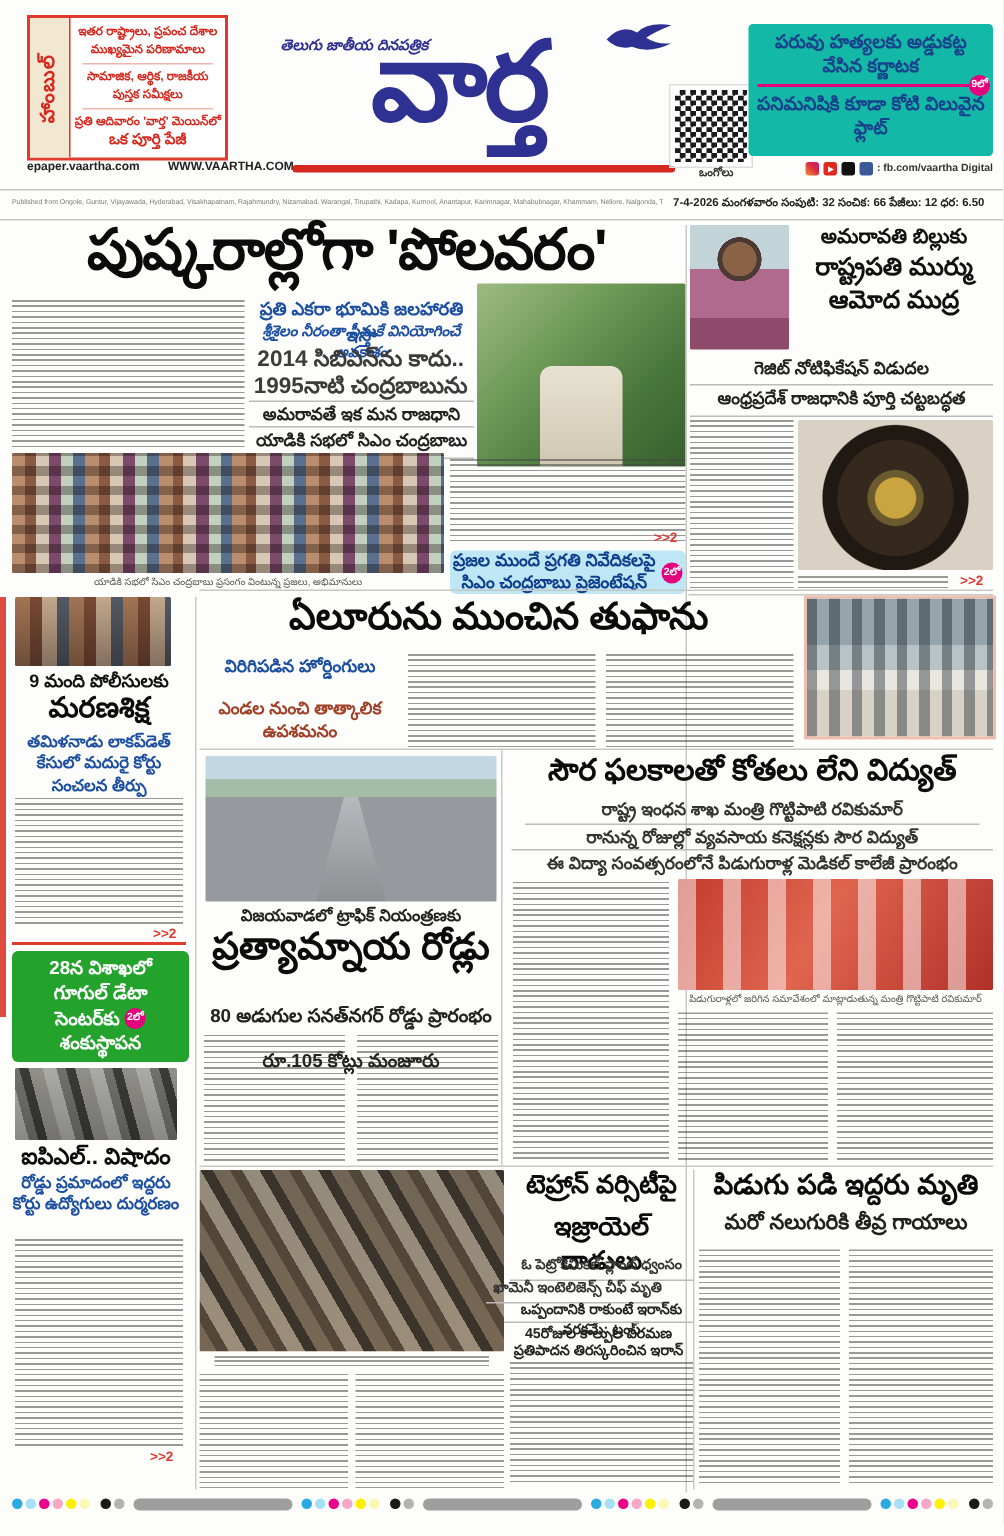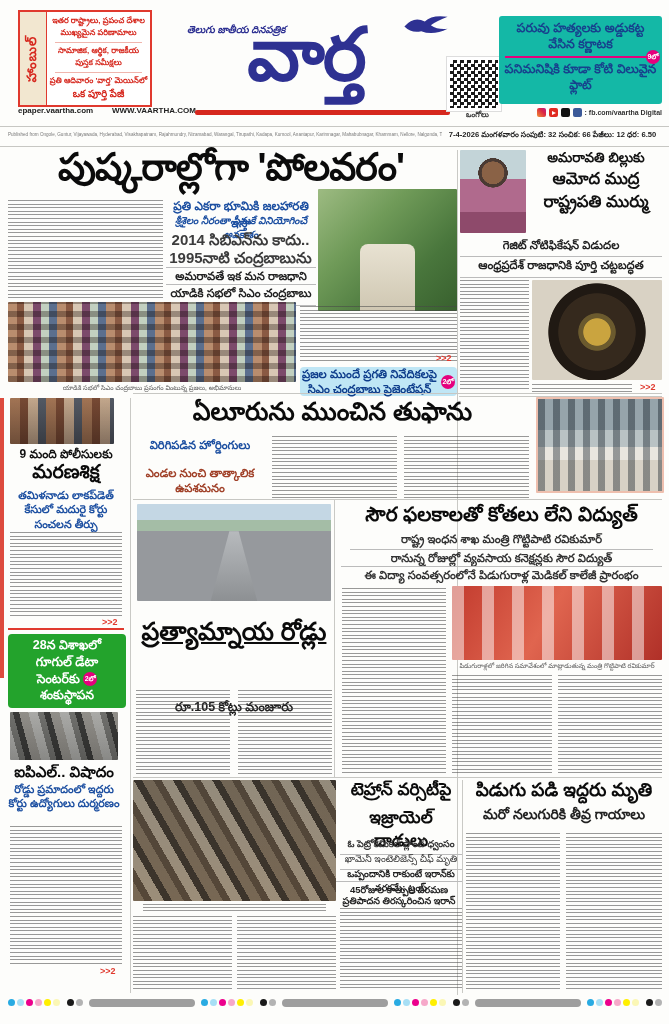--- a/index.html
+++ b/index.html
@@ -161,22 +161,22 @@
       <span>సిఎం చంద్రబాబు ప్రెజెంటేషన్</span>
     </span>
     <span class="badge">2లో</span>
   </div>
 
   <div class="vr" style="left:457px;top:150px;height:845px;"></div>
 
   <div class="ph ph-murmu" style="left:460px;top:150px;width:66px;height:83px;"></div>
   <div class="abs ctr" style="left:530px;top:150px;width:132px;">
     <div style="font-size:13.5px;font-weight:800;color:#111;">అమరావతి బిల్లుకు</div>
+    <div style="font-size:16.5px;font-weight:800;color:#111;">రాష్ట్రపతి ముర్ము</div>
     <div style="font-size:16.5px;font-weight:800;color:#111;">ఆమోద ముద్ర</div>
-    <div style="font-size:16.5px;font-weight:800;color:#111;">రాష్ట్రపతి ముర్ము</div>
   </div>
   <div class="abs ctr" style="left:460px;top:239px;width:202px;font-size:11.5px;font-weight:bold;color:#222;">గెజిట్ నోటిఫికేషన్ విడుదల</div>
   <div class="abs ctr rule-t rule-b" style="left:460px;top:256px;width:202px;font-size:11.5px;font-weight:bold;color:#222;padding:2px 0;">ఆంధ్రప్రదేశ్ రాజధానికి పూర్తి చట్టబద్ధత</div>
   <div class="greek" style="left:460px;top:280px;width:69px;height:112px;"></div>
   <div class="ph ph-shield" style="left:532px;top:280px;width:130px;height:100px;"></div>
   <div class="greek" style="left:532px;top:384px;width:100px;height:8px;"></div>
   <div class="abs more" style="left:640px;top:382px;">&gt;&gt;2</div>
   <div class="hr" style="left:459px;top:396px;width:203px;"></div>
 
   <div class="abs" style="left:0;top:398px;width:4px;height:280px;background:#dd4b3e;"></div>
@@ -207,43 +207,45 @@
   <div class="abs ctr" style="left:135px;top:397px;width:395px;font-size:25px;font-weight:800;color:#0b0b0b;">ఏలూరును ముంచిన తుఫాను</div>
   <div class="abs ctr h-deck-blue" style="left:136px;top:438px;width:128px;font-size:11.5px;line-height:1.3;">విరిగిపడిన హోర్డింగులు</div>
   <div class="abs ctr" style="left:136px;top:466px;width:128px;font-size:11.5px;font-weight:bold;color:#a04028;line-height:1.3;">ఎండల నుంచి తాత్కాలిక ఉపశమనం</div>
   <div class="greek" style="left:272px;top:436px;width:125px;height:62px;"></div>
   <div class="greek" style="left:404px;top:436px;width:125px;height:62px;"></div>
   <div class="ph ph-hail" style="left:536px;top:397px;width:124px;height:92px;border:2px solid #eebfae;"></div>
 
   <div class="hr" style="left:133px;top:499px;width:529px;"></div>
   <div class="vr" style="left:334px;top:500px;height:277px;"></div>
   <div class="ph ph-road" style="left:137px;top:504px;width:194px;height:97px;"></div>
-  <div class="abs ctr" style="left:133px;top:617px;width:202px;font-size:25px;font-weight:800;color:#0b0b0b;text-decoration:underline;">ప్రత్యామ్నాయ రోడ్లు</div>
+  <div class="abs ctr" style="left:137px;top:604px;width:194px;font-size:11px;font-weight:bold;color:#222;">విజయవాడలో ట్రాఫిక్ నియంత్రణకు</div>
+  <div class="abs ctr" style="left:133px;top:617px;width:202px;font-size:25px;font-weight:800;color:#0b0b0b;">ప్రత్యామ్నాయ రోడ్లు</div>
   <div class="abs ctr" style="left:137px;top:652px;width:194px;font-size:12.5px;font-weight:bold;color:#222;margin-top:48px;">రూ.105 కోట్లు మంజూరు</div>
+  <div class="abs ctr" style="left:137px;top:670px;width:194px;font-size:12.5px;font-weight:bold;color:#222;">80 అడుగుల సనత్‌నగర్ రోడ్డు ప్రారంభం</div>
   <div class="greek" style="left:136px;top:690px;width:94px;height:85px;"></div>
   <div class="greek" style="left:238px;top:690px;width:94px;height:85px;"></div>
 
   <div class="abs ctr" style="left:341px;top:503px;width:321px;font-size:20px;font-weight:800;color:#0b0b0b;">సౌర ఫలకాలతో కోతలు లేని విద్యుత్</div>
   <div class="abs ctr" style="left:360px;top:533px;width:283px;font-size:11.5px;font-weight:bold;color:#333;">రాష్ట్ర ఇంధన శాఖ మంత్రి గొట్టిపాటి రవికుమార్</div>
   <div class="abs ctr rule-t" style="left:350px;top:549px;width:303px;font-size:11.5px;font-weight:bold;color:#333;padding-top:2px;">రానున్న రోజుల్లో వ్యవసాయ కనెక్షన్లకు సౌర విద్యుత్</div>
   <div class="abs ctr rule-t" style="left:341px;top:566px;width:321px;font-size:11.5px;font-weight:bold;color:#333;padding-top:2px;">ఈ విద్యా సంవత్సరంలోనే పిడుగురాళ్ల మెడికల్ కాలేజీ ప్రారంభం</div>
   <div class="greek" style="left:342px;top:588px;width:104px;height:187px;"></div>
   <div class="ph ph-minister" style="left:452px;top:586px;width:210px;height:74px;"></div>
   <div class="abs ctr" style="left:452px;top:662px;width:210px;font-size:6.5px;color:#555;">పిడుగురాళ్లలో జరిగిన సమావేశంలో మాట్లాడుతున్న మంత్రి గొట్టిపాటి రవికుమార్</div>
   <div class="greek" style="left:452px;top:675px;width:100px;height:100px;"></div>
   <div class="greek" style="left:558px;top:675px;width:104px;height:100px;"></div>
 
   <div class="hr" style="left:133px;top:777px;width:529px;"></div>
   <div class="vr" style="left:462px;top:780px;height:213px;"></div>
   <div class="ph ph-rubble" style="left:133px;top:780px;width:203px;height:121px;"></div>
   <div class="greek cap" style="left:143px;top:904px;width:183px;height:7px;"></div>
   <div class="abs ctr" style="left:340px;top:780px;width:122px;font-size:17px;font-weight:800;color:#0b0b0b;">టెహ్రాన్ వర్సిటీపై</div>
   <div class="abs ctr" style="left:340px;top:808px;width:122px;font-size:17px;font-weight:800;color:#0b0b0b;">ఇజ్రాయెల్ దాడులు</div>
   <div class="abs ctr rule-b" style="left:340px;top:838px;width:122px;font-size:9.5px;font-weight:bold;color:#333;padding-bottom:2px;">ఓ పెట్రోకెమికల్ ప్లాంట్ ధ్వంసం</div>
-  <div class="abs ctr rule-b" style="left:340px;top:853px;width:122px;font-size:9.5px;font-weight:normal;color:#333;padding-bottom:2px;">ఖామెనీ ఇంటెలిజెన్స్ చీఫ్ మృతి</div>
+  <div class="abs ctr rule-b" style="left:324px;top:853px;width:122px;font-size:9.5px;font-weight:bold;color:#333;padding-bottom:2px;">ఖామెనీ ఇంటెలిజెన్స్ చీఫ్ మృతి</div>
   <div class="abs ctr" style="left:340px;top:868px;width:122px;font-size:9.5px;font-weight:bold;color:#222;">ఒప్పందానికి రాకుంటే ఇరాన్‌కు నరకమే: ట్రంప్</div>
   <div class="abs ctr rule-t" style="left:336px;top:881px;width:126px;font-size:9.5px;font-weight:800;color:#222;padding-top:2px;line-height:1.2;">45రోజుల కాల్పుల విరమణ ప్రతిపాదన తిరస్కరించిన ఇరాన్</div>
   <div class="greek" style="left:340px;top:908px;width:122px;height:82px;"></div>
   <div class="greek" style="left:133px;top:916px;width:99px;height:76px;"></div>
   <div class="greek" style="left:237px;top:916px;width:99px;height:76px;"></div>
 
   <div class="abs ctr" style="left:466px;top:779px;width:196px;font-size:18.5px;font-weight:800;color:#0b0b0b;">పిడుగు పడి ఇద్దరు మృతి</div>
   <div class="abs ctr" style="left:466px;top:806px;width:196px;font-size:14px;font-weight:bold;color:#222;">మరో నలుగురికి తీవ్ర గాయాలు</div>
   <div class="greek" style="left:466px;top:833px;width:94px;height:158px;"></div>
   <div class="greek" style="left:566px;top:833px;width:96px;height:158px;"></div>

